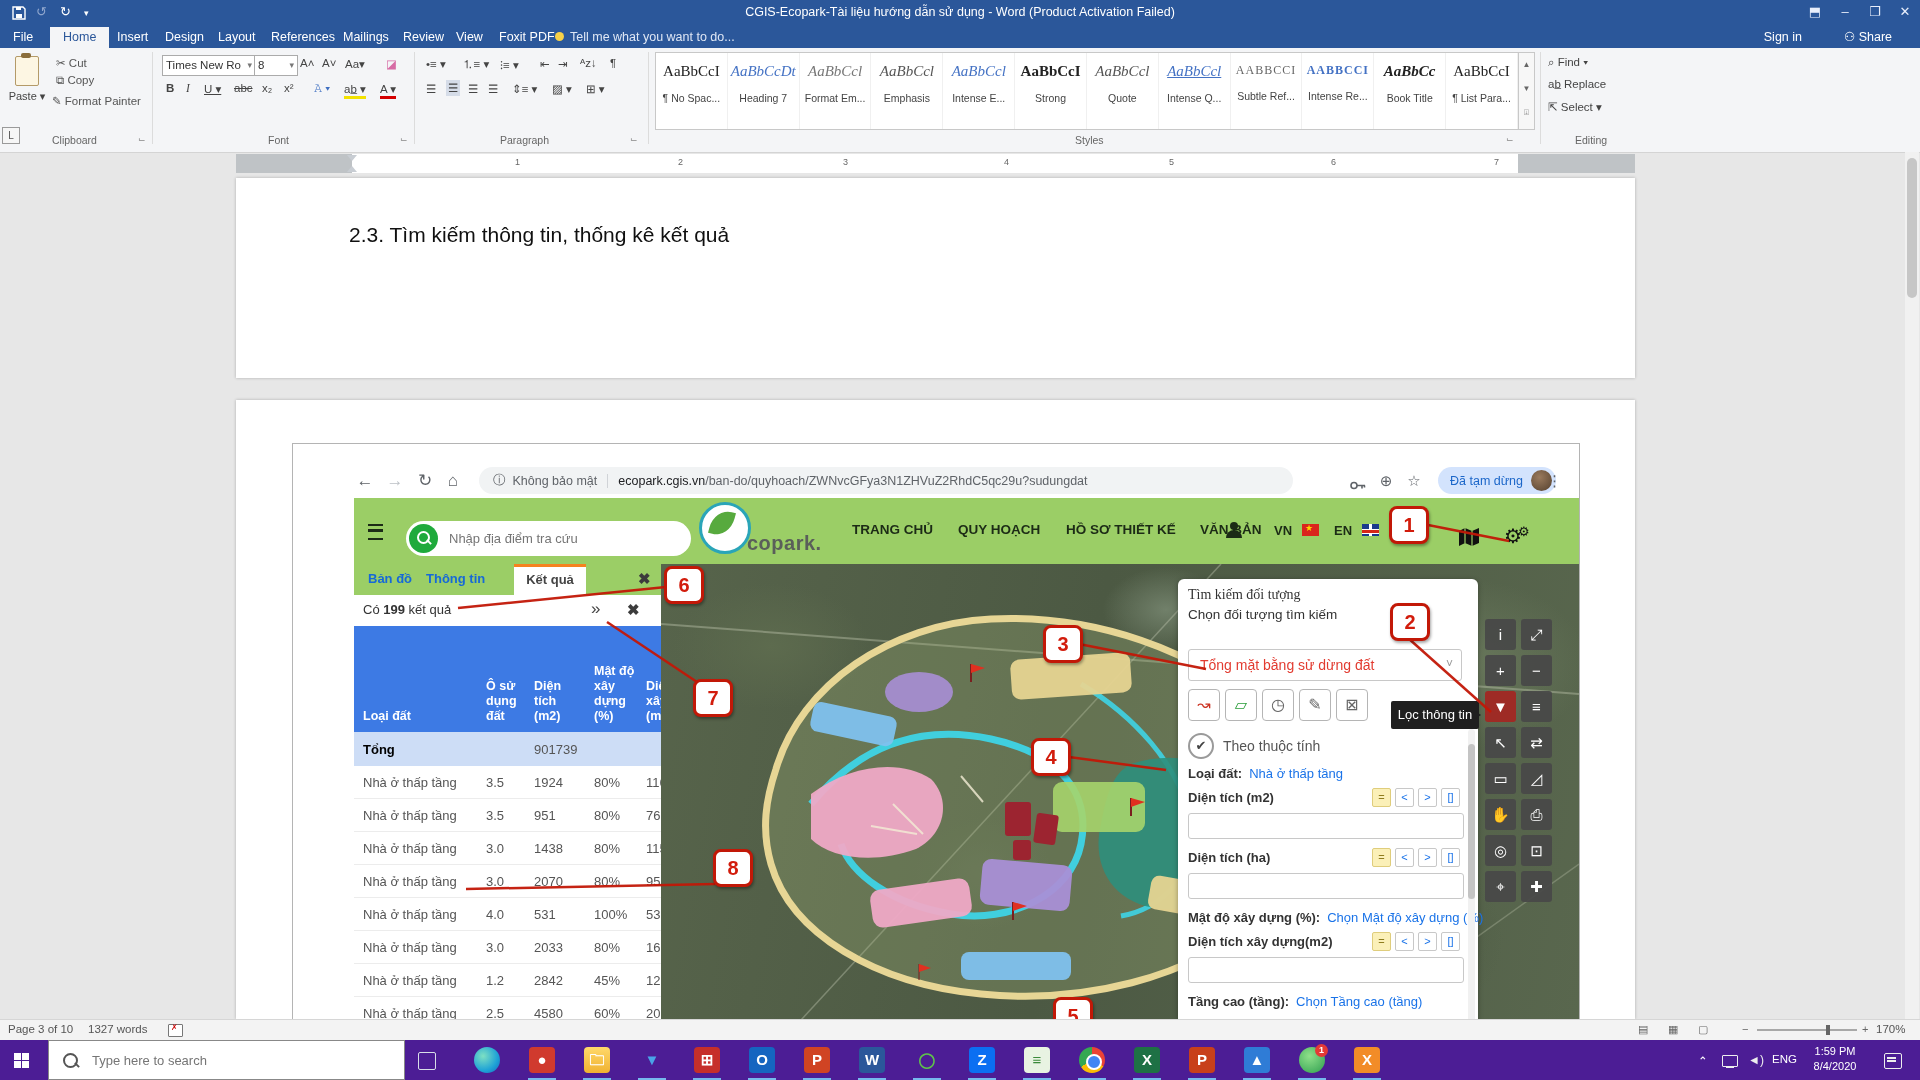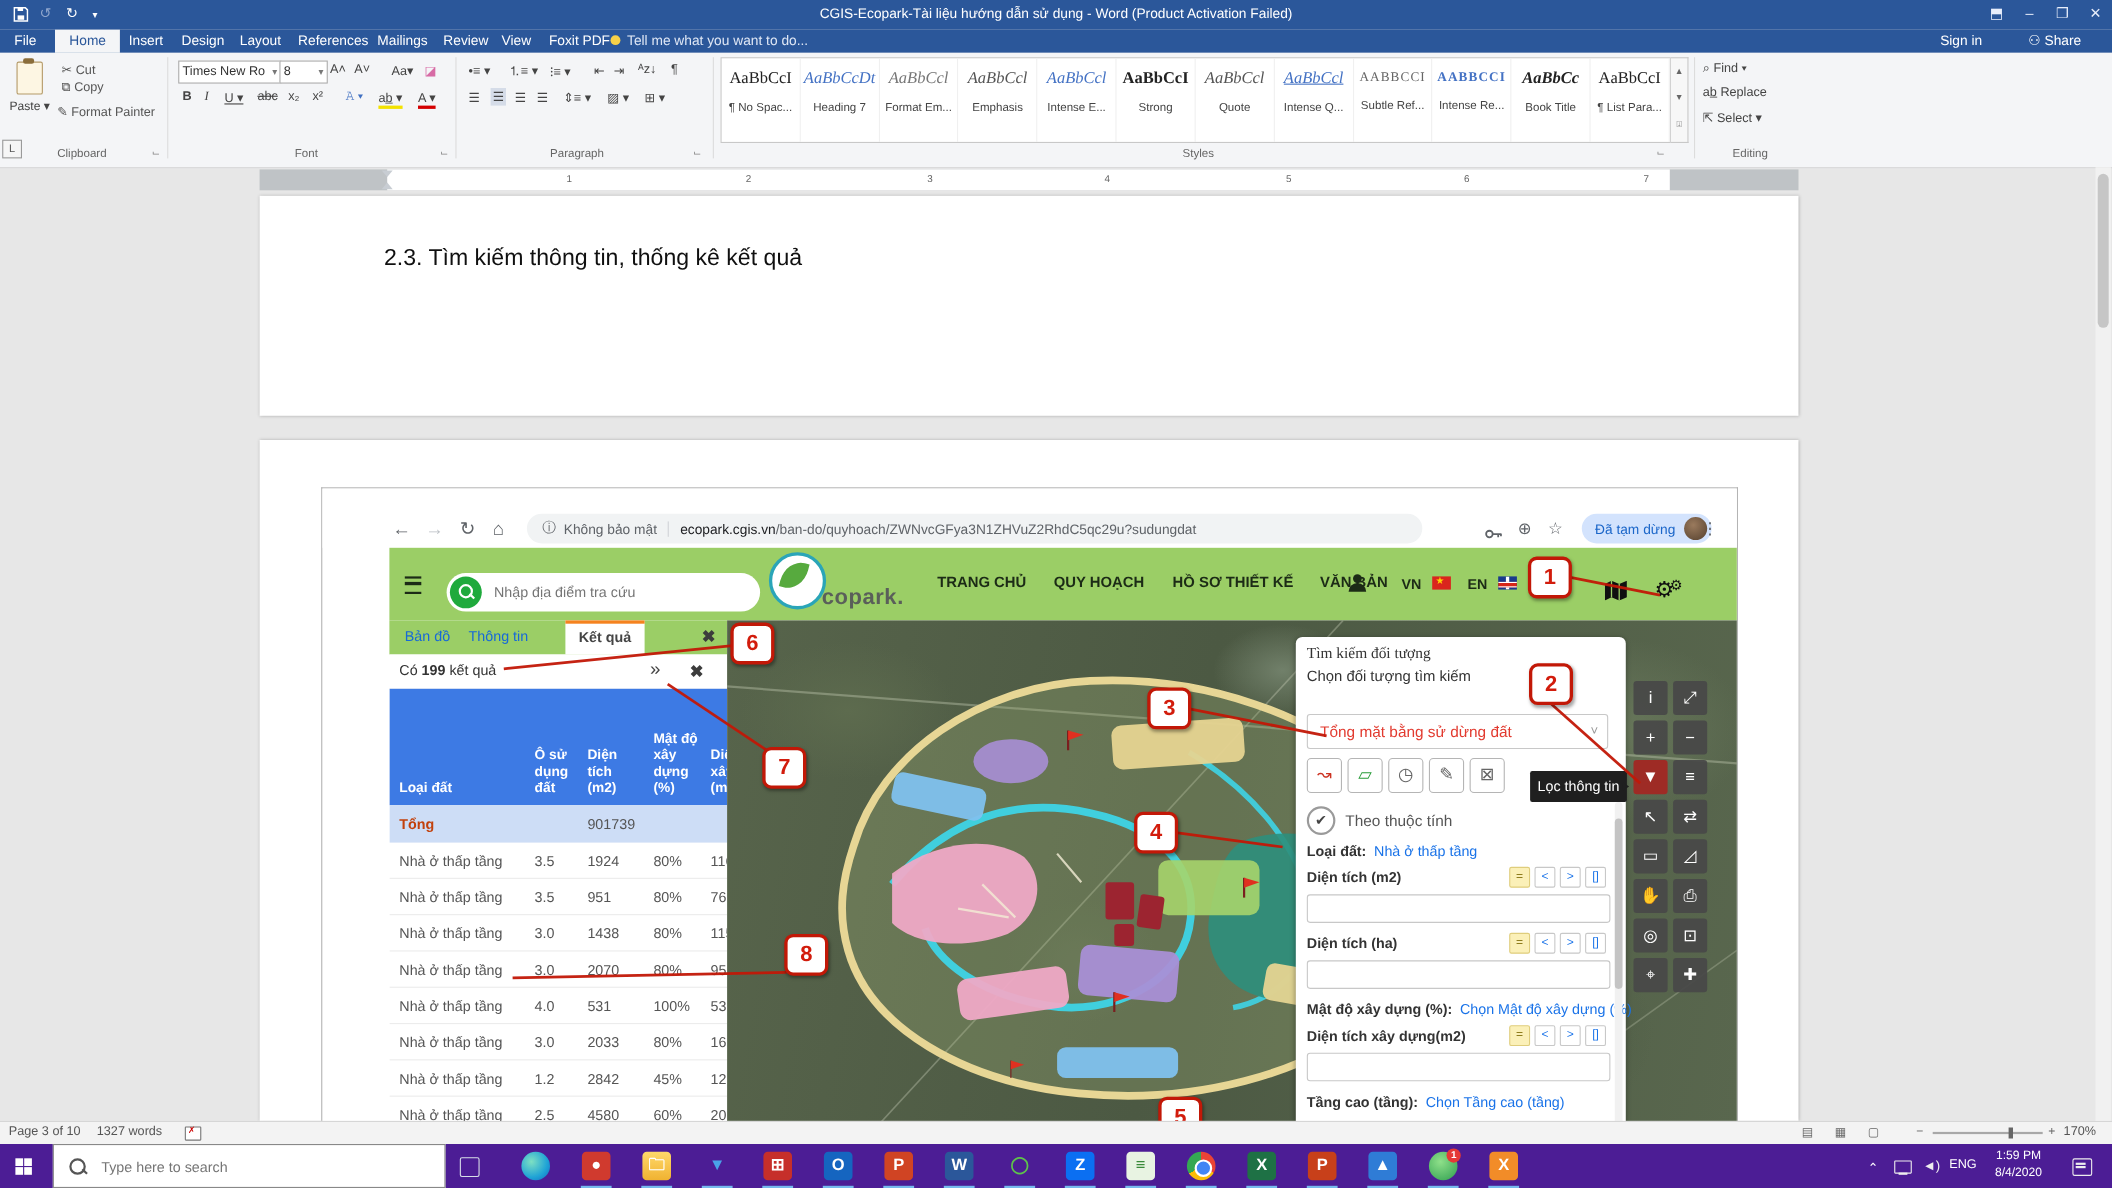--- a/index.html
+++ b/index.html
@@ -86,33 +86,33 @@
   #flag-vn{background:#da251d;}
   #flag-vn:before{content:"★";position:absolute;left:3px;top:-1px;font-size:9px;color:#ffd400;}
   #flag-en{background:#1a3a8c;overflow:hidden;}
   #flag-en:before{content:"";position:absolute;left:7px;top:0;width:3px;height:12px;background:#fff;box-shadow:0 0 0 0 #fff;}
   #flag-en:after{content:"";position:absolute;left:0;top:4.5px;width:17px;height:3px;background:#d62718;border-top:1px solid #fff;border-bottom:1px solid #fff;}
   #map-ic{position:absolute;left:1105px;top:30px;width:20px;height:18px;}
   #gear-ic{position:absolute;left:1150px;top:26px;font-size:20px;color:#101010;}
   #gear-ic .g2{font-size:13px;position:relative;left:-4px;top:-7px;}
   
   #ltabs{position:absolute;left:61px;top:120px;width:307px;height:31px;background:#9bce66;}
-  .ltab{position:absolute;top:7px;font-size:13px;font-weight:normal;color:#1669d8;}
+  .ltab{position:absolute;top:7px;font-size:13px;font-weight:bold;color:#1669d8;}
   #ltab-active{position:absolute;left:160px;top:0;width:72px;height:31px;background:#fff;border-top:3px solid #f5821f;box-sizing:border-box;text-align:center;line-height:26px;font-size:13px;font-weight:bold;color:#444;}
   #ltabs .close{position:absolute;left:284px;top:6px;font-size:15px;color:#3c3c3c;font-weight:bold;}
   #countbar{position:absolute;left:61px;top:151px;width:307px;height:31px;background:#fff;border-bottom:1px solid #e3e3e3;font-size:13px;color:#333;}
   #countbar .txt{position:absolute;left:9px;top:7px;}
   #countbar .col{position:absolute;left:237px;top:4px;font-size:17px;color:#444;}
   #countbar .cls{position:absolute;left:273px;top:6px;font-size:15px;color:#3c3c3c;font-weight:bold;}
   #rtable{position:absolute;left:61px;top:182px;width:307px;height:394px;background:#fff;overflow:hidden;}
   #thead{display:flex;background:#3d7ae4;color:#fff;font-weight:bold;font-size:12.5px;height:106px;}
   #thead .hc{display:flex;align-items:flex-end;padding:0 4px 8px 5px;line-height:15px;box-sizing:border-box;}
   .c0{width:127px;padding-left:9px!important;} .c1{width:48px;} .c2{width:60px;} .c3{width:52px;} .c4{width:70px;}
   #trow-total{display:flex;background:#cdddf6;height:34px;align-items:center;font-size:13px;color:#555;}
-  #trow-total .tl{font-weight:bold;color:#c2410c;}
+  #trow-total .tl{font-weight:bold;color:#000000;}
   .trow{display:flex;height:32px;align-items:center;font-size:13px;color:#555;border-bottom:1px solid #ececec;}
   .trow div,#trow-total div,#thead .hc{box-sizing:border-box;padding-left:5px;flex:none;}
   
   #map{position:absolute;left:368px;top:120px;width:918px;height:456px;
      background:
        radial-gradient(140px 90px at 12% 18%,#5d6b4e 0%,rgba(0,0,0,0) 70%),
        radial-gradient(220px 150px at 75% 82%,#49573f 0%,rgba(0,0,0,0) 70%),
        radial-gradient(170px 120px at 88% 22%,#68775b 0%,rgba(0,0,0,0) 70%),
        radial-gradient(100px 80px at 35% 68%,#54624a 0%,rgba(0,0,0,0) 70%),
        radial-gradient(90px 60px at 55% 10%,#71806a 0%,rgba(0,0,0,0) 70%),
@@ -226,21 +226,21 @@
     <span class="smallcmd" style="left:56px;top:26px">⧉ <span>Copy</span></span>
     <span class="smallcmd" style="left:52px;top:46px">✎ <span>Format Painter</span></span>
     <span class="glabel" style="left:52px">Clipboard</span>
     <span class="glaunch" style="left:138px">⌙</span>
     <div class="gsep" style="left:152px"></div>
 
     <div class="combo" style="left:162px;top:7px;width:86px"><span>Times New Ro</span><span class="dd">▾</span></div>
     <div class="combo" style="left:254px;top:7px;width:36px"><span>8</span><span class="dd">▾</span></div>
     <span class="fbtn" style="left:300px;top:9px">A˄</span>
     <span class="fbtn" style="left:322px;top:9px">A˅</span>
-    <span class="fbtn" style="left:356px;top:9px">Aa▾</span>
+    <span class="fbtn" style="left:345px;top:9px">Aa▾</span>
     <span class="fbtn" style="left:386px;top:9px;color:#d76ba5">◪</span>
     <span class="fbtn" style="left:166px;top:34px;font-weight:bold">B</span>
     <span class="fbtn" style="left:186px;top:34px;font-style:italic;font-family:'Liberation Serif',serif">I</span>
     <span class="fbtn" style="left:204px;top:34px;text-decoration:underline">U ▾</span>
     <span class="fbtn" style="left:234px;top:34px;text-decoration:line-through">abc</span>
     <span class="fbtn" style="left:262px;top:34px">x₂</span>
     <span class="fbtn" style="left:284px;top:34px">x²</span>
     <span class="fbtn" style="left:314px;top:34px;color:#3f6fc1">𝙰 ▾</span>
     <span class="fbtn" style="left:344px;top:34px;border-bottom:3px solid #f3e200">ab̲ ▾</span>
     <span class="fbtn" style="left:380px;top:34px;border-bottom:3px solid #d40000">A ▾</span>

